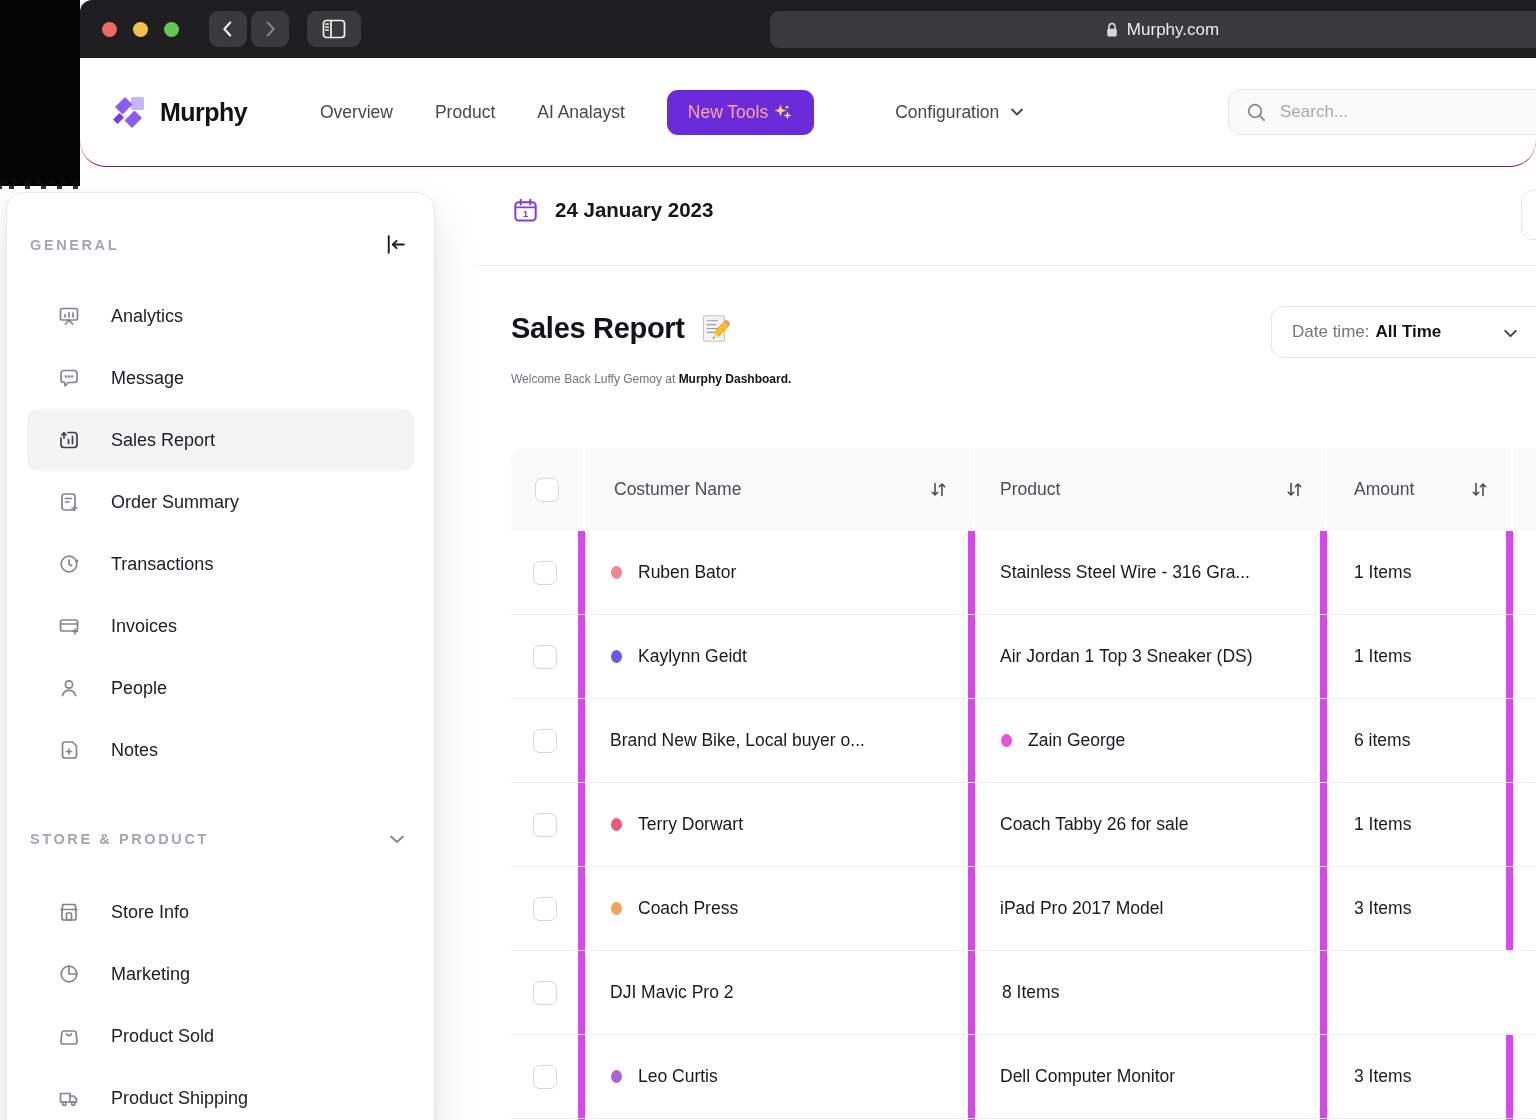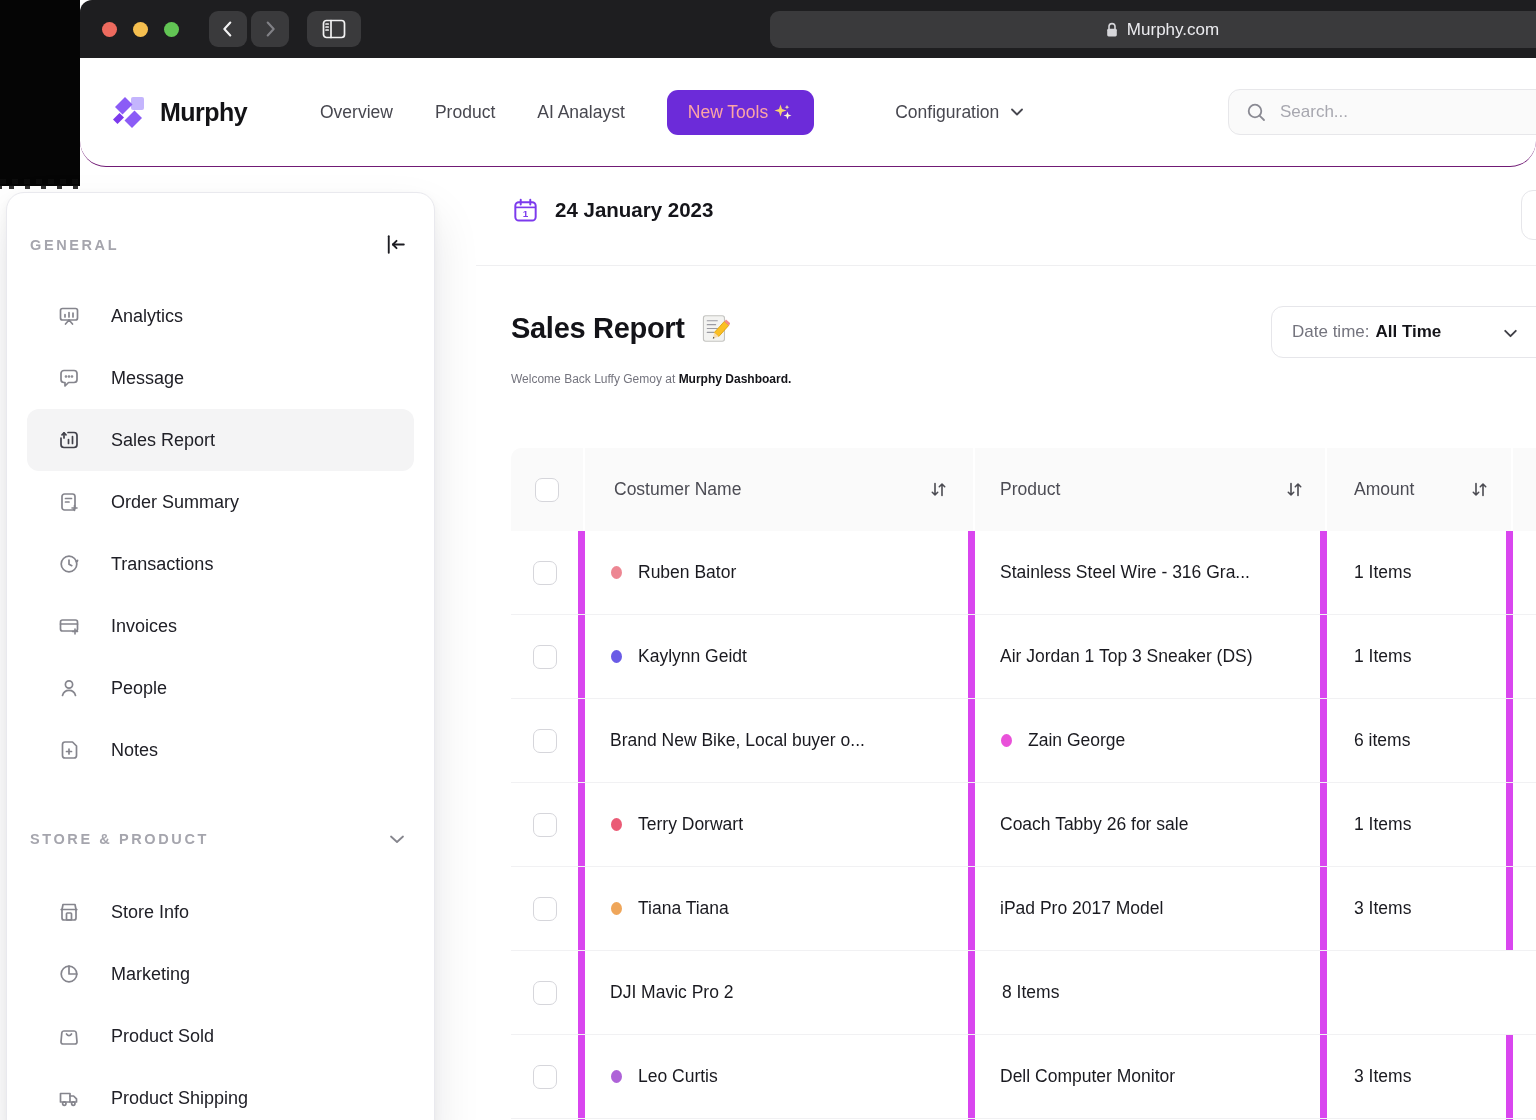--- a/index.html
+++ b/index.html
@@ -302,21 +302,21 @@
                 <span class="am">1 Items</span>
               </div>
     <div class="td td-extra"></div>
   </div>
             <div class="trow">
     <div class="td td-check">
                 <span class="checkbox"></span>
               </div>
     <div class="td td-name">
       <span class="dot" style="background: rgb(239, 166, 90);"></span>
-      <span class="nm">Tiana Tiana</span>
+      <span class="nm">Coach Press</span>
     </div>
     <div class="td td-prod">
                 <span class="pd">iPad Pro 2017 Model</span>
               </div>
     <div class="td td-amt">
                 <span class="am">3 Items</span>
               </div>
     <div class="td td-extra"></div>
   </div>
             <div class="trow">

